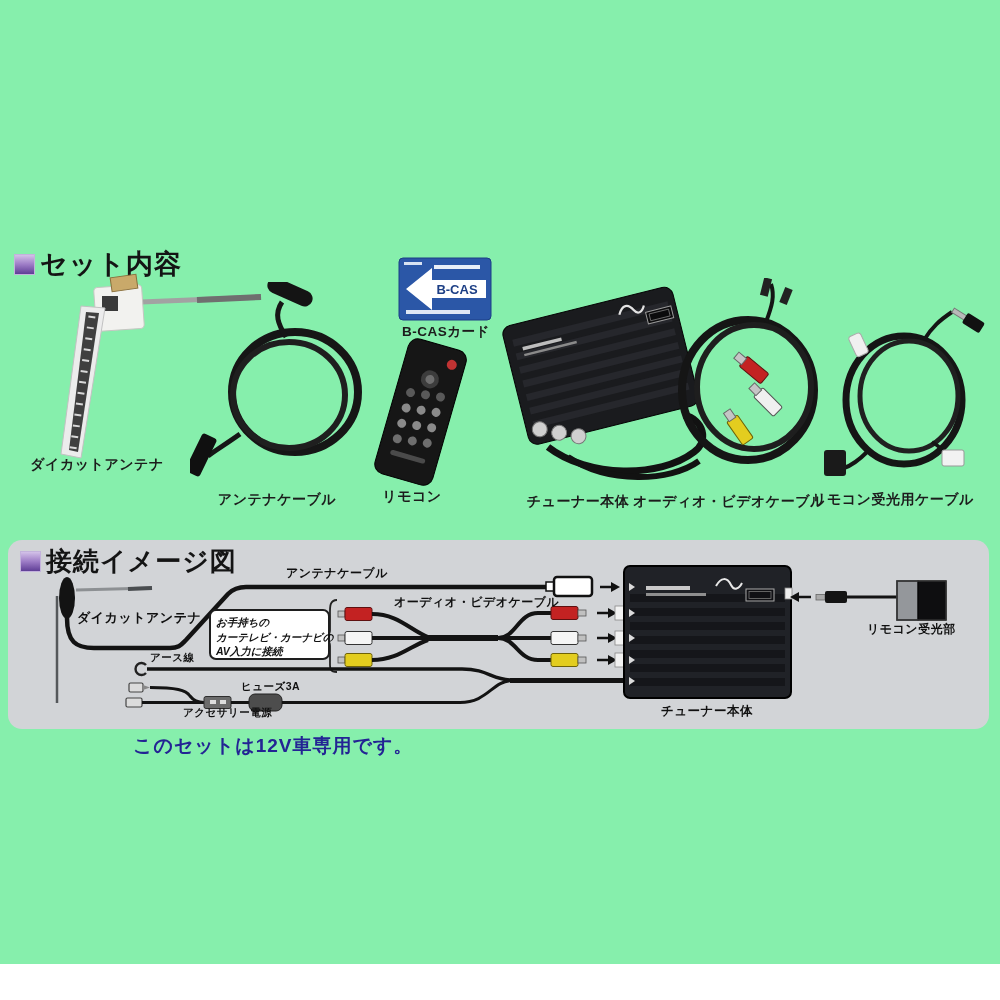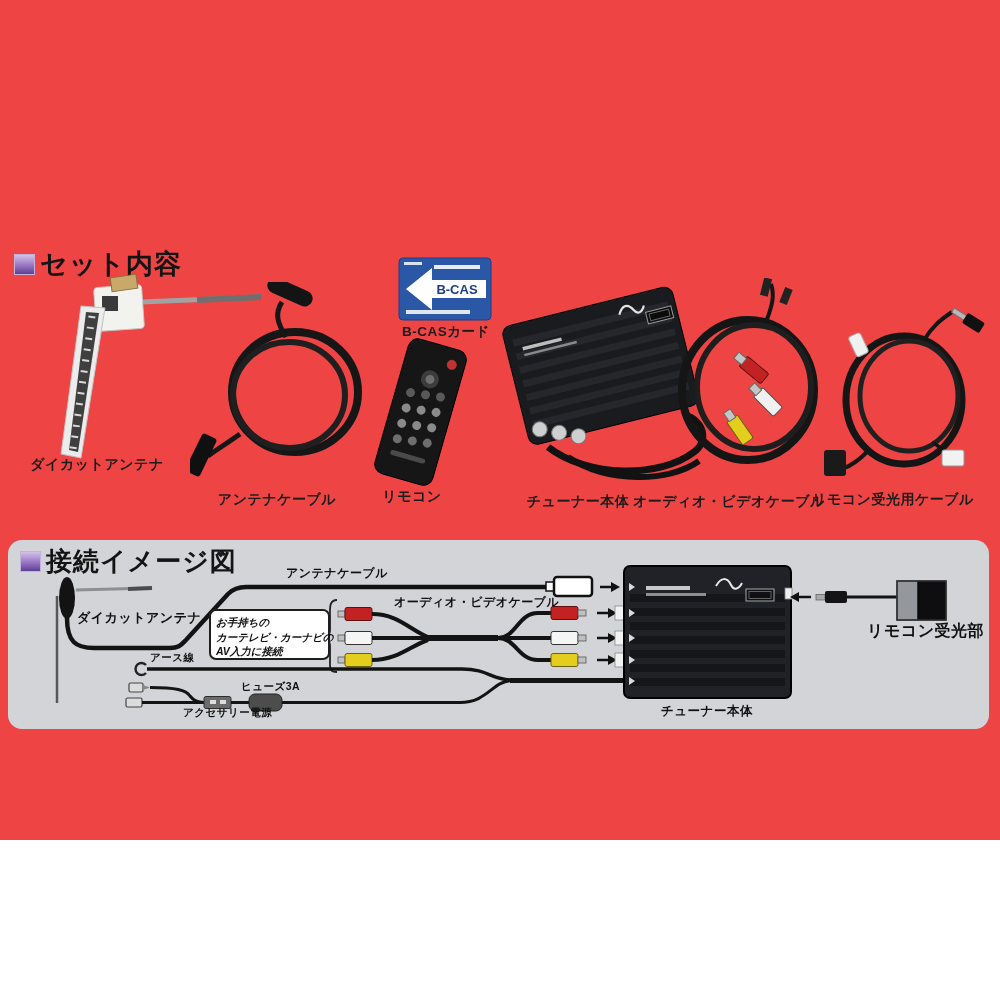--- a/index.html
+++ b/index.html
@@ -1,16 +1,16 @@
 <!DOCTYPE html>
 <html><head>
 <meta charset="utf-8">
 <style>
   html,body{margin:0;padding:0;background:#fff;}
-  .page{position:relative;width:1000px;height:840px;background:#ef4444;overflow:hidden;
+  .page{position:relative;width:1000px;height:964px;background:#86efac;overflow:hidden;
         font-family:"Liberation Sans","DejaVu Sans",sans-serif;}
   .secheading{position:absolute;display:flex;align-items:center;gap:5px;
         font-size:27px;font-weight:800;color:#141414;letter-spacing:1px;white-space:nowrap;}
   .headicon{width:21px;height:21px;flex:0 0 auto;
         background:linear-gradient(180deg,#d3c1e8 0%,#9d7cc6 50%,#5f3e96 100%);
         border:1px solid #c3b2dc;box-sizing:border-box;}
   .plabel{position:absolute;font-size:14px;font-weight:700;color:#1c1c1c;
         text-align:center;letter-spacing:0.5px;white-space:nowrap;}
   .dlabel{position:absolute;font-weight:700;color:#101010;white-space:nowrap;letter-spacing:0.5px;}
   .graybox{position:absolute;left:8px;top:540px;width:981px;height:189px;
@@ -274,22 +274,23 @@
     </g>
   </svg>
 
   <div class="dlabel" style="left:286px;top:565px;font-size:12px;">アンテナケーブル</div>
   <div class="dlabel" style="left:77px;top:609px;font-size:13px;">ダイカットアンテナ</div>
   <div class="dlabel" style="left:394px;top:594px;font-size:12px;">オーディオ・ビデオケーブル</div>
   <div class="dlabel" style="left:150px;top:651px;font-size:10.5px;">アース線</div>
   <div class="dlabel" style="left:241px;top:680px;font-size:10.5px;">ヒューズ3A</div>
   <div class="dlabel" style="left:136px;top:706px;font-size:10.5px;margin-left:47px;">アクセサリー電源</div>
   <div class="dlabel" style="left:661px;top:703px;font-size:12.5px;">チューナー本体</div>
-  <div class="dlabel" style="left:867px;top:621px;font-size:16px;">リモコン受光部</div>
+  <div class="dlabel" style="left:867px;top:621px;font-size:12px;">リモコン受光部</div>
 
   <div class="notebox">
     <div>お手持ちの</div>
     <div>カーテレビ・カーナビの</div>
     <div>AV入力に接続</div>
   </div>
 
+  <div class="footnote">このセットは12V車専用です。</div>
 
 </div>
 
 </body></html>

